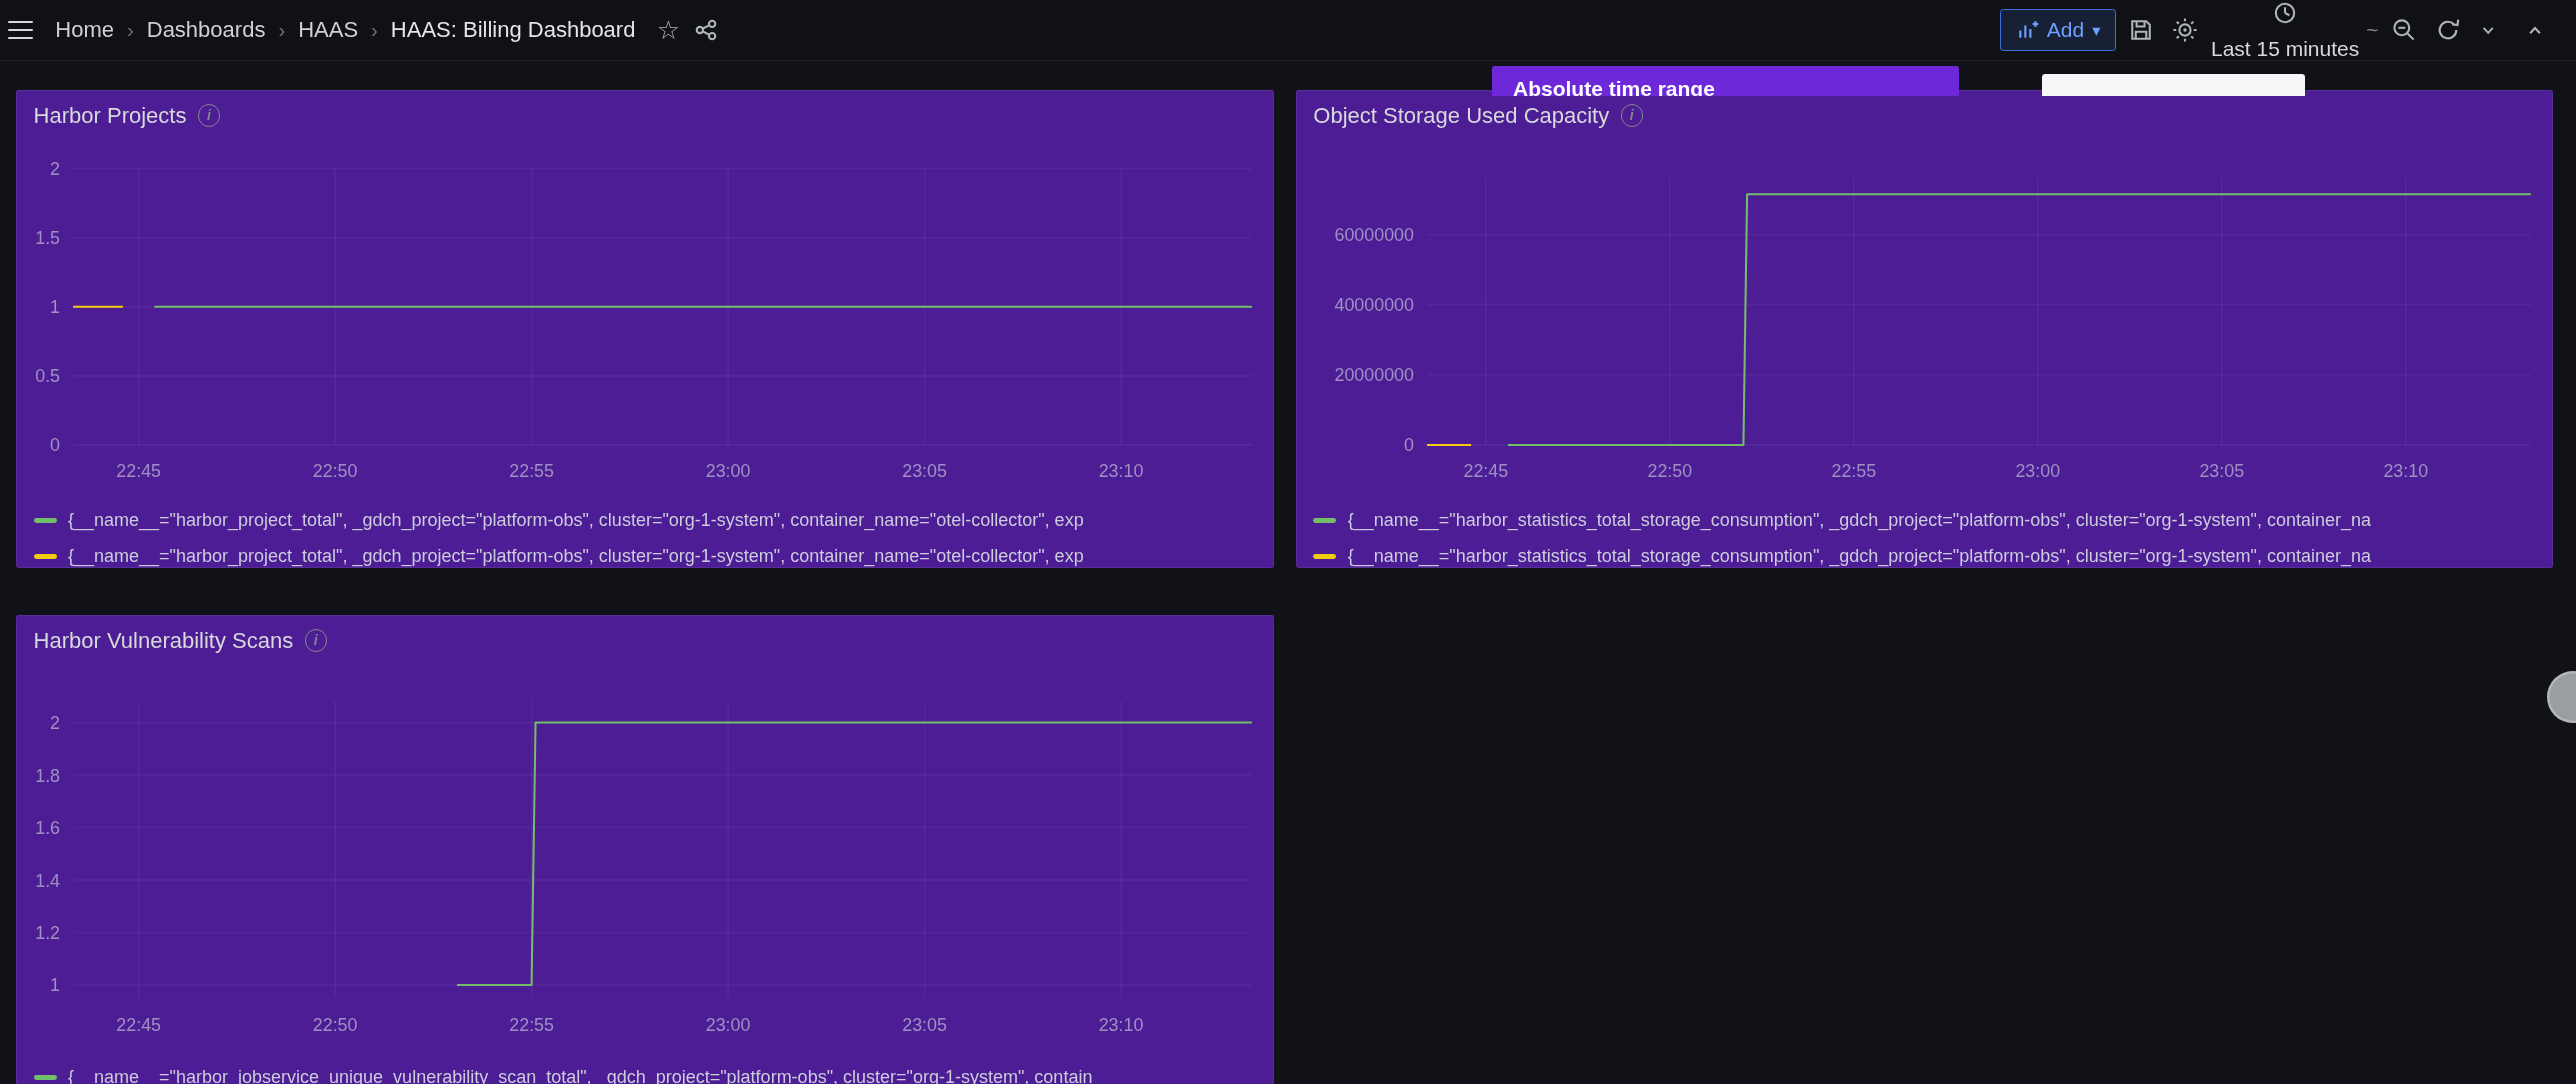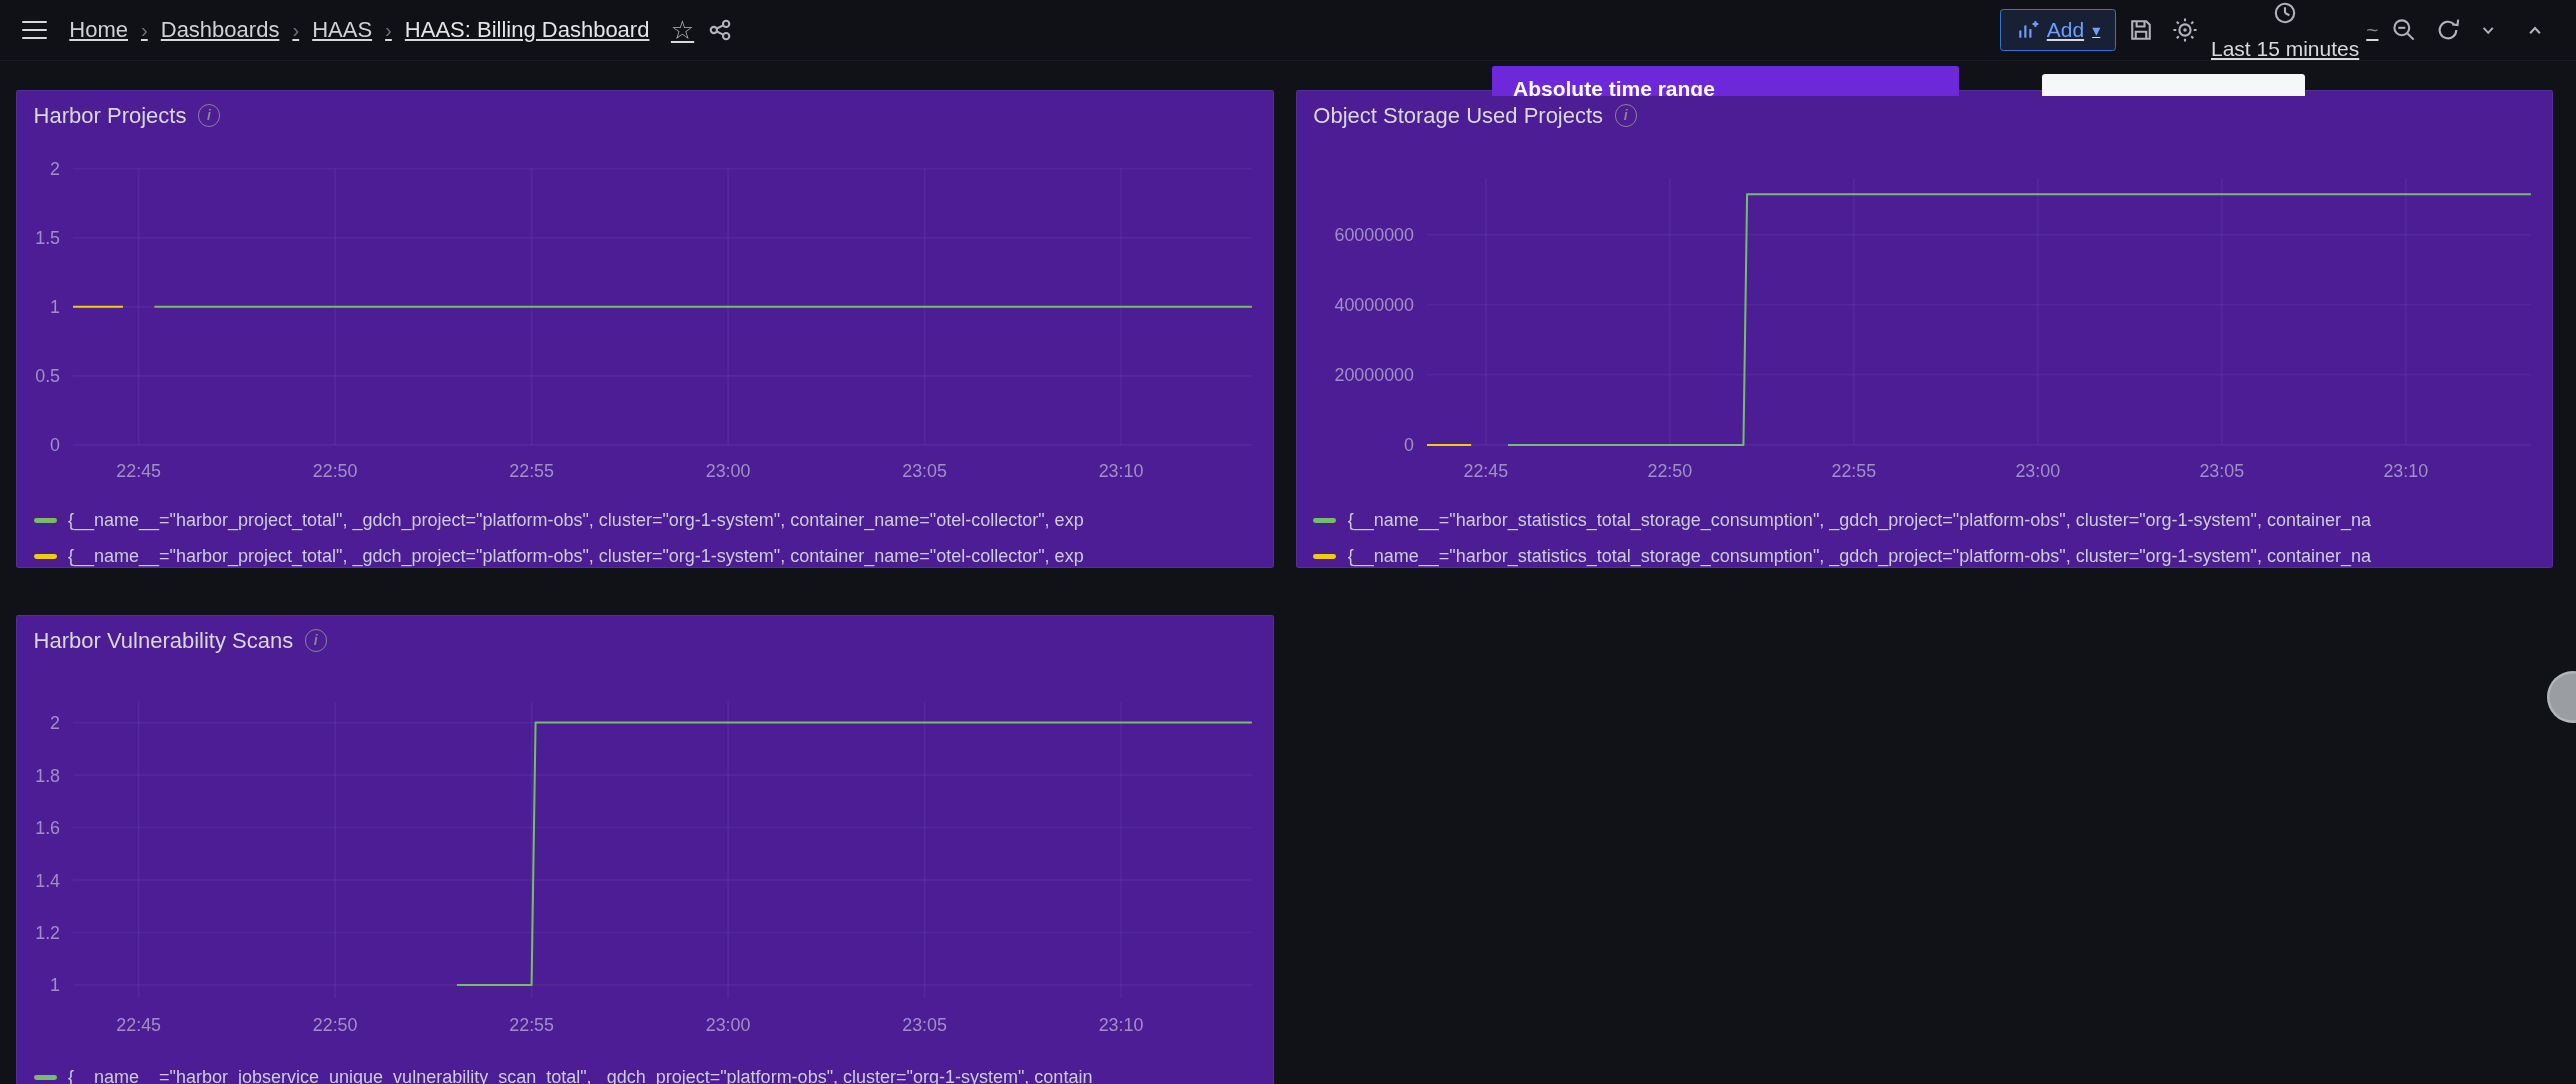--- a/index.html
+++ b/index.html
@@ -7,22 +7,22 @@
     width:2576px;height:1084px;position:relative;overflow:hidden;
     background:#111217;color:#d8d9da;
     font-family:"Liberation Sans","DejaVu Sans",sans-serif;
   }
   button{background:none;border:none;padding:0;font-family:inherit;cursor:pointer;}
 
   
   .toolbar{
     position:absolute;top:0;left:0;right:0;height:61px;
     display:flex;align-items:center;box-sizing:border-box;
-    padding:0 23px 0 16px;background:#101116;
-    border-bottom:0.8px solid rgba(204,204,220,0.07);z-index:4;text-decoration:underline;
+    padding:0 23px 0 2px;background:#101116;
+    border-bottom:0.8px solid rgba(204,204,220,0.07);z-index:4;
   }
   .icon-btn{width:37px;height:37px;display:flex;align-items:center;justify-content:center;color:#b0b3b9;}
   .hamburger{display:flex;flex-direction:column;gap:5.7px;}
   .hamburger span{display:block;width:24.4px;height:2.4px;background:#d8d9da;border-radius:1.6px;}
   .crumbs{display:flex;align-items:center;gap:13px;margin-left:16.3px;font-size:22px;color:#d0d1d5;}
   .crumb{white-space:nowrap;}
   .crumb-sep{color:#70737b;font-size:20.3px;}
   .crumb-current{color:#e5e5e5;}
   .star-glyph{font-size:26px;color:#b0b3b9;line-height:1;}
   .tb-right{margin-left:auto;display:flex;align-items:center;gap:7px;}
@@ -214,21 +214,21 @@
       </div>
       <div class="legend-row">
         <span class="legend-swatch" style="background: rgb(242, 204, 12);"></span>
         <span class="legend-label">{__name__="harbor_project_total", _gdch_project="platform-obs", cluster="org-1-system", container_name="otel-collector", exp</span>
       </div>
     </div>
 </section>
 
 <section class="panel" id="panel-1">
   <header class="panel-header">
-    <h2 class="panel-title">Object Storage Used Projects</h2>
+    <h2 class="panel-title">Object Storage Used Capacity</h2>
     <span class="info-icon">i</span>
   </header>
   <div class="chart" id="chart-1"><svg viewBox="0 0 1545 440" width="1255" height="358">
         <line x1="160" x2="1519" y1="375" y2="375" stroke="rgba(204,204,220,0.07)" stroke-width="2"></line>
         <text x="144" y="383" text-anchor="end" font-size="22" fill="rgba(204,204,220,0.65)">0</text>
         <line x1="160" x2="1519" y1="288.6842105263158" y2="288.6842105263158" stroke="rgba(204,204,220,0.07)" stroke-width="2"></line>
         <text x="144" y="296.6842105263158" text-anchor="end" font-size="22" fill="rgba(204,204,220,0.65)">20000000</text>
         <line x1="160" x2="1519" y1="202.3684210526316" y2="202.3684210526316" stroke="rgba(204,204,220,0.07)" stroke-width="2"></line>
         <text x="144" y="210.3684210526316" text-anchor="end" font-size="22" fill="rgba(204,204,220,0.65)">40000000</text>
         <line x1="160" x2="1519" y1="116.05263157894734" y2="116.05263157894734" stroke="rgba(204,204,220,0.07)" stroke-width="2"></line>

